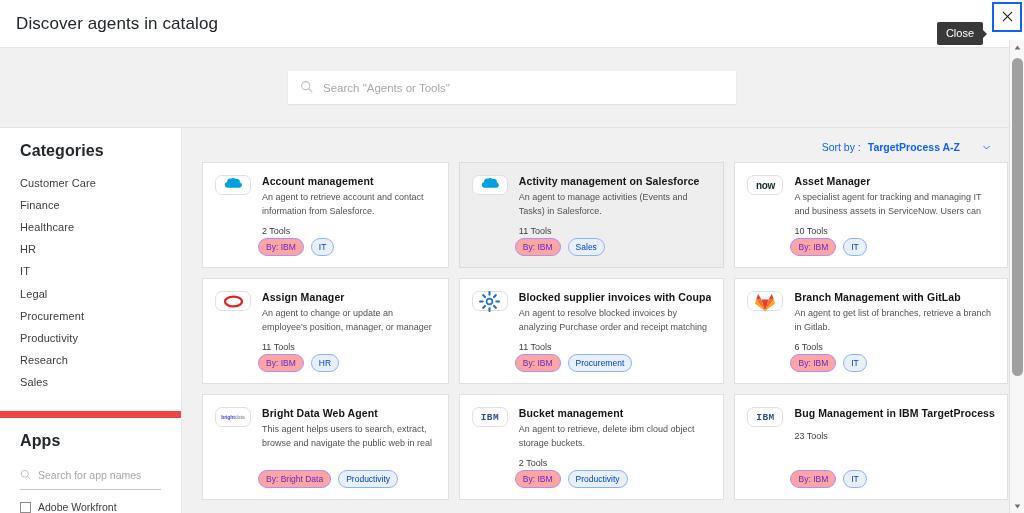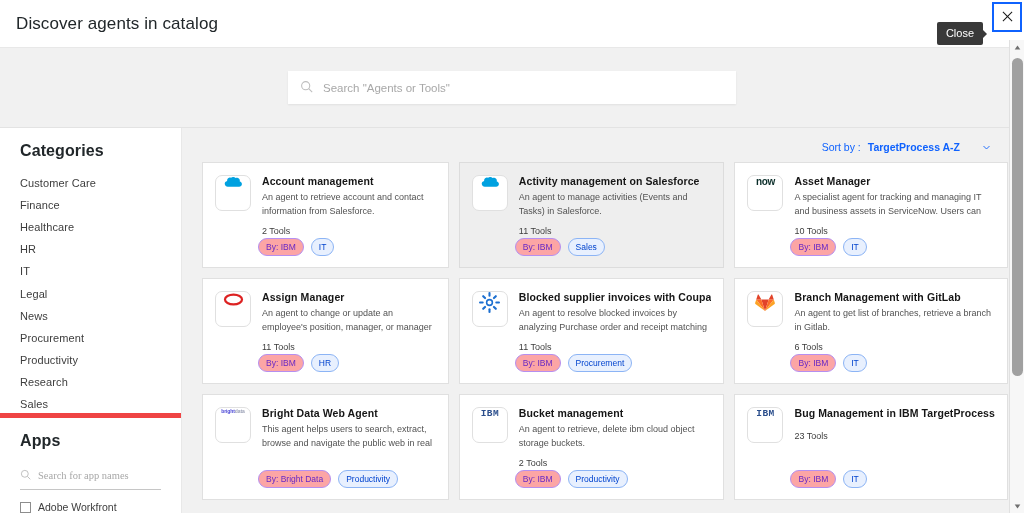--- a/index.html
+++ b/index.html
@@ -81,31 +81,31 @@
     overflow: hidden;
   }
   .sidebar-scroll { flex: 1; overflow: hidden; padding: 14px 0 0 20px; }
   .side-head { font-size: 16px; font-weight: 700; color: #21272a; margin-bottom: 12px; letter-spacing: .1px; }
   .cat-item {
     font-size: 11px; color: #3d3d3d;
     line-height: 1; padding: 5.6px 0; cursor: pointer;
     letter-spacing: .1px;
   }
 
-  .apps-section { padding: 14px 20px 0 20px; border-top: 5px solid #ef4444; margin-top: 0; }
+  .apps-section { padding: 14px 20px 0 20px; border-top: 7px solid #ef4444; margin-top: 0; }
   .app-search {
     display: flex; align-items: center;
     border-bottom: 1px solid #c6c6c6;
     padding: 4px 0 5px 0; margin-top: 10px;
   }
   .app-search svg { width: 11px; height: 11px; opacity: .45; flex: none; }
   .app-search input {
     border: 0; outline: 0; background: transparent; flex: 1;
     margin-left: 7px;
-    font-family: Liberation Serif, serif;
+    font-family: Liberation Sans, sans-serif;
     font-size: 10.5px; color: #525252;
   }
   .app-search input::placeholder { color: #a8a8a8; }
   .app-check { display: flex; align-items: center; gap: 7px; margin-top: 11px; }
   .app-check .box { width: 11px; height: 11px; border: 1px solid #8d8d8d; background: #fff; flex: none; }
   .app-check .lbl { font-size: 10.5px; color: #3d3d3d; white-space: nowrap; }
 
   
   .content {
     flex: 1; background: #f1f1f1;
@@ -128,24 +128,24 @@
     border: 1px solid #e0e0e0;
     height: 106px;
     padding: 12px 12px 0 12px;
     display: flex;
     position: relative;
     cursor: pointer;
   }
   .card.hovered { background: #eeeeee; border-color: #dcdcdc; }
 
   .card-icon {
-    width: 36px; height: 36px; min-width: 36px;
+    width: 36px; height: 20px; min-width: 36px;
     border: 1px solid #e0e0e0; border-radius: 7px;
     background: #fff;
-    display: flex; align-items: flex-start; justify-content: center;
+    display: flex; align-items: center; justify-content: center;
     margin-right: 11px;
   }
   .card-body { flex: 1; min-width: 0; display: flex; flex-direction: column; }
   .card-title {
     font-size: 10.5px; font-weight: 700; color: #161616;
     margin-bottom: 4px; white-space: nowrap; overflow: hidden; text-overflow: ellipsis;
     letter-spacing: .1px;
   }
   .card-desc {
     font-size: 9px; color: #525252; line-height: 1.5;
@@ -220,21 +220,20 @@
 
     <div class="sidebar">
       <div class="sidebar-scroll">
         <div class="side-head">Categories</div>
         <div class="cat-item">Customer Care</div>
         <div class="cat-item">Finance</div>
         <div class="cat-item">Healthcare</div>
         <div class="cat-item">HR</div>
         <div class="cat-item">IT</div>
         <div class="cat-item">Legal</div>
-        <div class="cat-item">News</div>
         <div class="cat-item">Procurement</div>
         <div class="cat-item">Productivity</div>
         <div class="cat-item">Research</div>
         <div class="cat-item">Sales</div>
 
       </div>
 
       <div class="apps-section">
         <div class="side-head">Apps</div>
         <div class="app-search">

